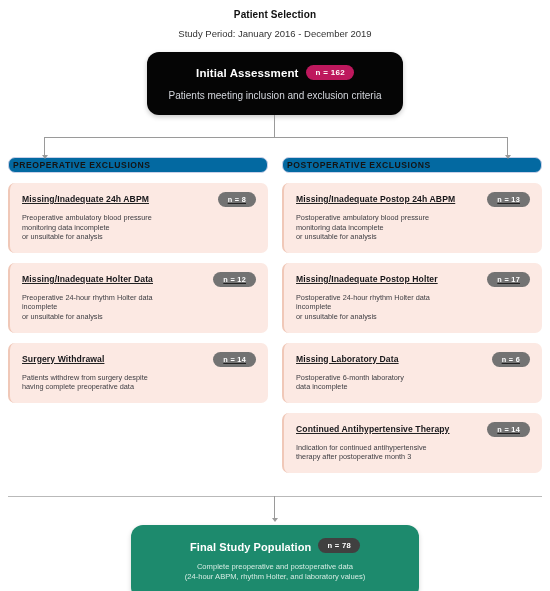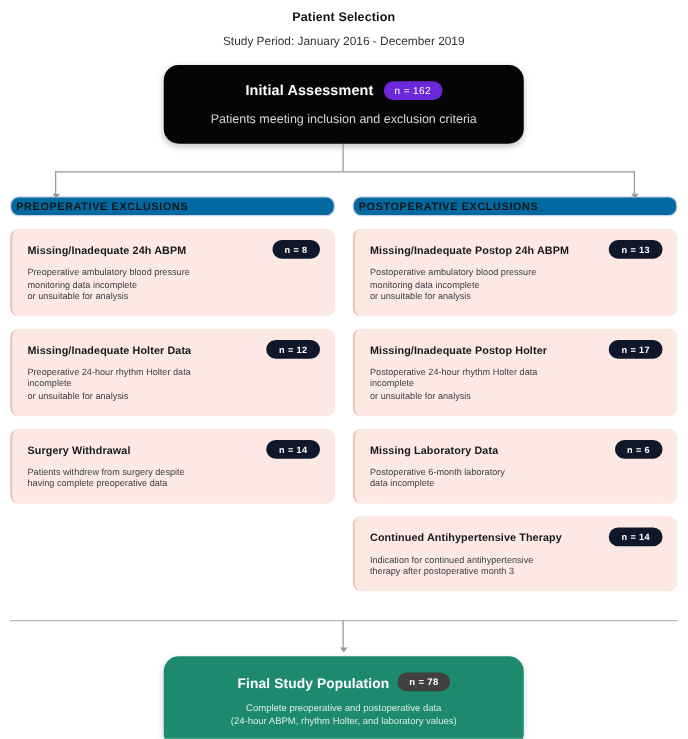--- a/index.html
+++ b/index.html
@@ -36,45 +36,45 @@
     line-height: 12px;
   }
 
   
   .root-wrap {
     display: flex;
     justify-content: center;
     margin-top: 12px;
   }
   .root-box {
-    width: 288px;
+    width: 256px;
     background: #050505;
     border-radius: 12px;
     padding: 13px 16px 14px 16px;
     box-sizing: border-box;
     text-align: center;
     box-shadow: 0 2px 5px rgba(0,0,0,0.22);
   }
   .root-title-row {
     display: flex;
     align-items: center;
     justify-content: center;
     gap: 8px;
   }
   .root-title {
     font-size: 11.5px;
     font-weight: bold;
     color: #ffffff;
     letter-spacing: 0.1px;
   }
   .badge-violet {
-    background: #6d28d9;
+    background: #be185d;
     color: #ffffff;
     font-size: 8px;
-    font-weight: normal;
+    font-weight: bold;
     padding: 3px 9px;
     border-radius: 9px;
     letter-spacing: 0.3px;
     white-space: nowrap;
   }
   .root-sub {
     margin-top: 11px;
     font-size: 10px;
     color: #d3d6dc;
     line-height: 10px;
@@ -157,34 +157,35 @@
     background: #fce9e3;
     border-radius: 7px;
     margin-top: 10px;
     padding: 9px 12px 11px 12px;
     box-sizing: border-box;
     border-left: 2px solid #f0c8b8;
     min-height: 56px;
   }
   .card-top {
     display: flex;
-    align-items: center;
+    align-items: flex-start;
     justify-content: space-between;
     gap: 8px;
+    text-decoration: underline;
   }
   .card-title {
     font-size: 8.6px;
     font-weight: bold;
     color: #17171a;
     line-height: 11px;
     letter-spacing: 0.1px;
     padding-top: 2px;
   }
   .badge-orange {
-    background: #0f172a;
+    background: #737373;
     color: #ffffff;
     font-size: 7.3px;
     font-weight: bold;
     padding: 3px 10px;
     border-radius: 8px;
     letter-spacing: 0.3px;
     white-space: nowrap;
     flex: 0 0 auto;
   }
   .card-desc {

